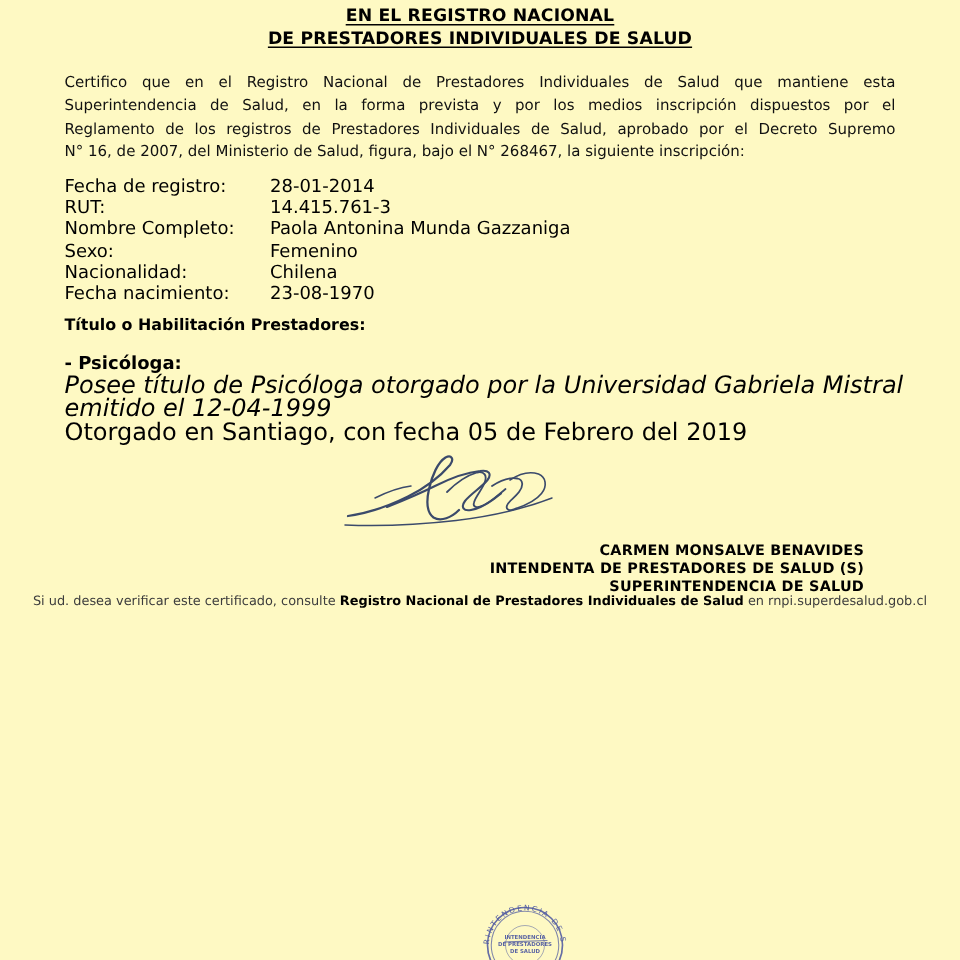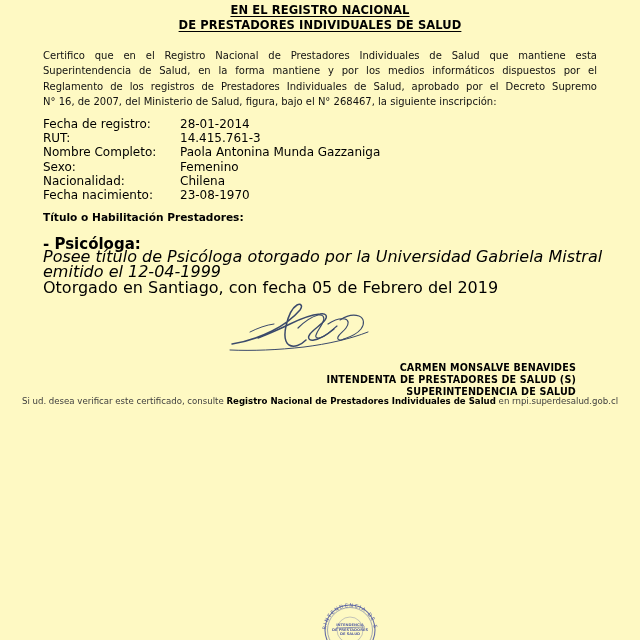--- a/index.html
+++ b/index.html
@@ -82,21 +82,21 @@
     position: absolute;
     left: 43px;
     top: 211px;
     font-size: 10.6px;
     font-weight: bold;
   }
   .qual-item {
     position: absolute;
     left: 43px;
     top: 235px;
-    font-size: 15px;
+    font-size: 12px;
     font-weight: bold;
   }
   .qual-detail {
     position: absolute;
     left: 43px;
     top: 249px;
     font-size: 16px;
     line-height: 15px;
     font-style: italic;
   }
@@ -160,21 +160,21 @@
 
 <div class="page">
 
   <div class="doc-title">
     <div><span class="tline">EN EL REGISTRO NACIONAL</span></div>
     <div><span class="tline">DE PRESTADORES INDIVIDUALES DE SALUD</span></div>
   </div>
 
   <div class="body-para">
     <span class="just">Certifico que en el Registro Nacional de Prestadores Individuales de Salud que mantiene esta</span>
-    <span class="just">Superintendencia de Salud, en la forma mantiene y por los medios informáticos dispuestos por el</span>
+    <span class="just">Superintendencia de Salud, en la forma prevista y por los medios inscripción dispuestos por el</span>
     <span class="just">Reglamento de los registros de Prestadores Individuales de Salud, aprobado por el Decreto Supremo</span>
     <span class="just last">N° 16, de 2007, del Ministerio de Salud, figura, bajo el N° 268467, la siguiente inscripción:</span>
   </div>
 
   <table class="fields">
     <tbody>
       <tr>
         <td class="label">Fecha de registro:</td>
         <td class="value">28-01-2014</td>
       </tr>

